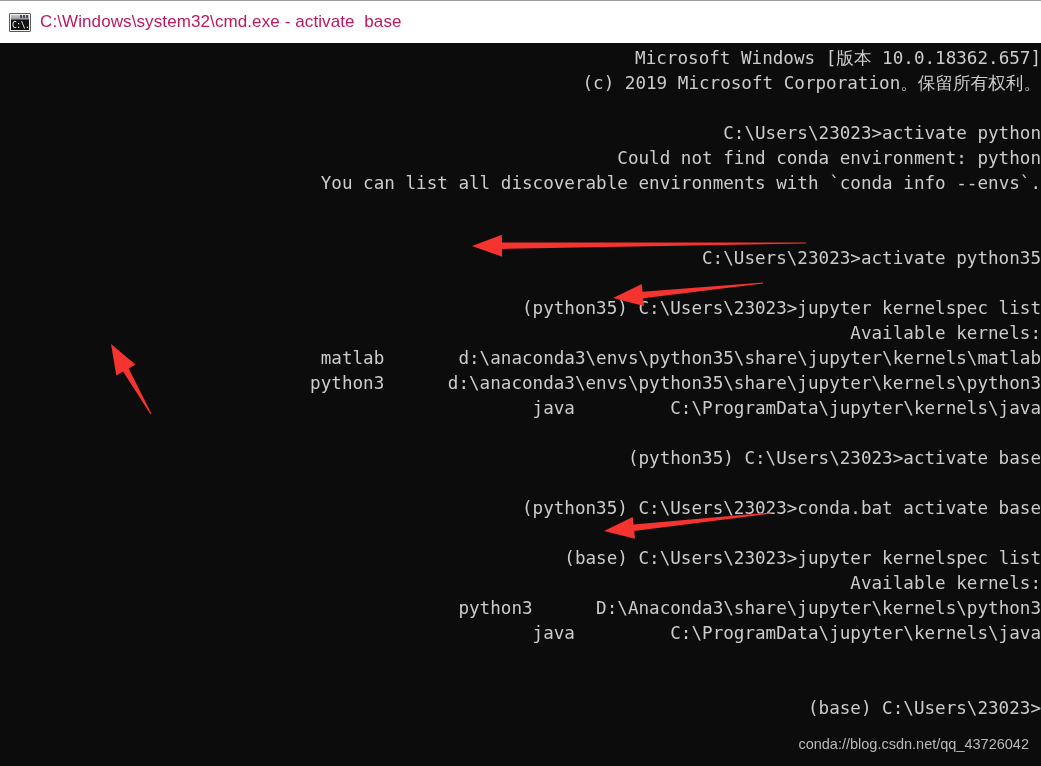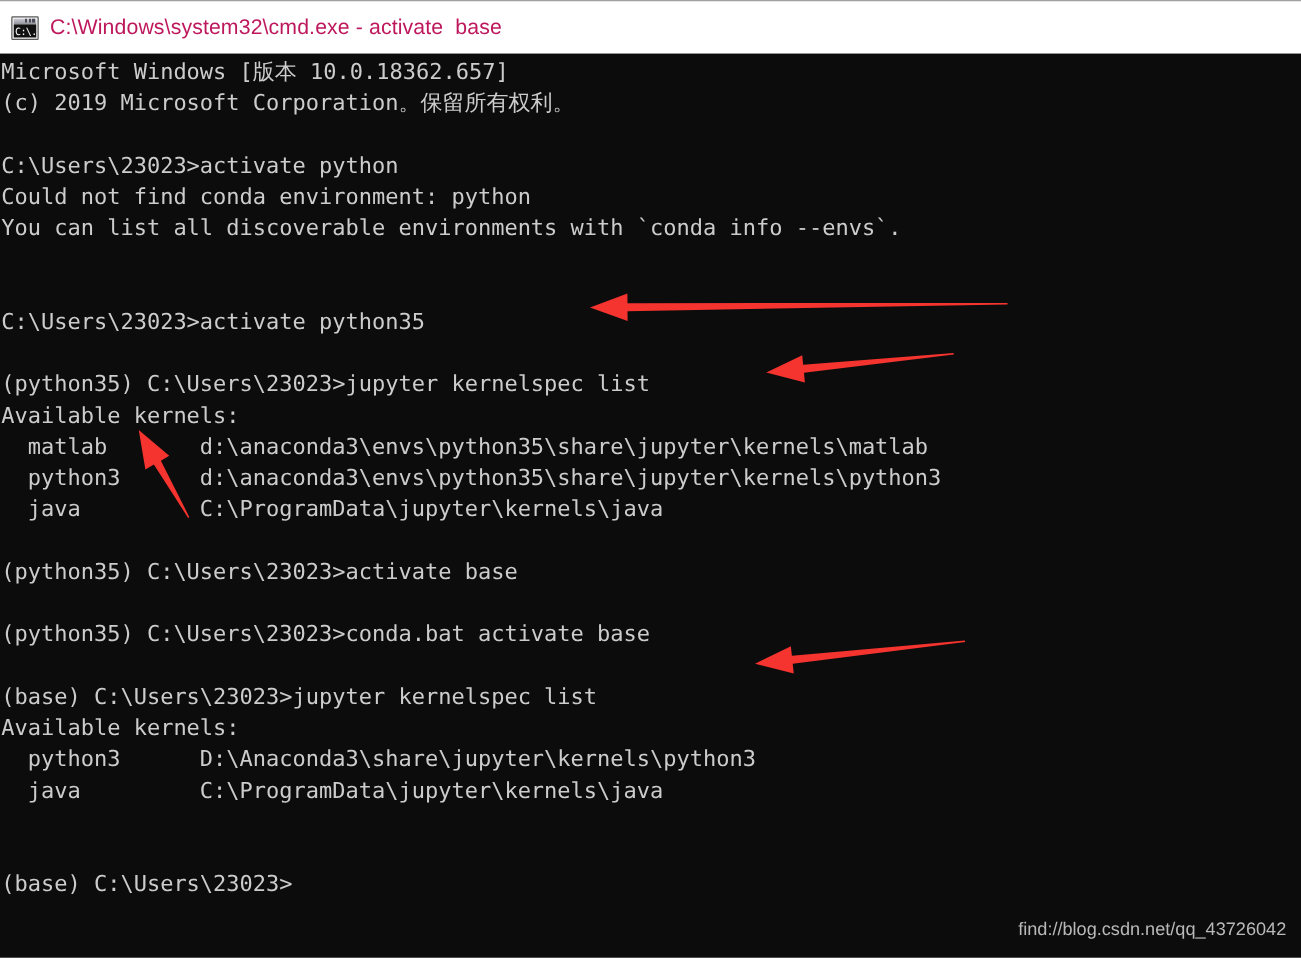--- a/index.html
+++ b/index.html
@@ -108,20 +108,21 @@
     white-space: pre;
     letter-spacing: 0px;
   }
   .line {
     height: 25px;
     white-space: pre;
     font-family: "DejaVu Sans Mono", monospace;
     font-size: 17.6px;
     line-height: 25px;
     color: #cccccc;
+    text-align: right;
   }
   
   .arrows {
     position: absolute;
     left: 0;
     top: 0;
     width: 1041px;
     height: 766px;
     pointer-events: none;
   }
@@ -153,15 +154,15 @@
     <pre><div class="line">Microsoft Windows [版本 10.0.18362.657]</div><div class="line">(c) 2019 Microsoft Corporation。保留所有权利。</div><div class="line">&nbsp;</div><div class="line">C:\Users\23023&gt;activate python</div><div class="line">Could not find conda environment: python</div><div class="line">You can list all discoverable environments with `conda info --envs`.</div><div class="line">&nbsp;</div><div class="line">&nbsp;</div><div class="line">C:\Users\23023&gt;activate python35</div><div class="line">&nbsp;</div><div class="line">(python35) C:\Users\23023&gt;jupyter kernelspec list</div><div class="line">Available kernels:</div><div class="line">  matlab       d:\anaconda3\envs\python35\share\jupyter\kernels\matlab</div><div class="line">  python3      d:\anaconda3\envs\python35\share\jupyter\kernels\python3</div><div class="line">  java         C:\ProgramData\jupyter\kernels\java</div><div class="line">&nbsp;</div><div class="line">(python35) C:\Users\23023&gt;activate base</div><div class="line">&nbsp;</div><div class="line">(python35) C:\Users\23023&gt;conda.bat activate base</div><div class="line">&nbsp;</div><div class="line">(base) C:\Users\23023&gt;jupyter kernelspec list</div><div class="line">Available kernels:</div><div class="line">  python3      D:\Anaconda3\share\jupyter\kernels\python3</div><div class="line">  java         C:\ProgramData\jupyter\kernels\java</div><div class="line">&nbsp;</div><div class="line">&nbsp;</div><div class="line">(base) C:\Users\23023&gt;</div></pre>
   </div>
 
   <svg class="arrows" width="1041" height="766" viewBox="0 0 1041 766" xmlns="http://www.w3.org/2000/svg">
       <polygon points="806.0,242.4 502.0,242.5 501.9,234.7 472.0,246.0 502.1,256.7 502.0,248.9 806.0,243.6" fill="#f5332f"></polygon>
       <polygon points="762.9,282.4 642.5,291.8 641.8,284.1 613.0,298.0 643.9,306.0 643.2,298.2 763.1,283.6" fill="#f5332f"></polygon>
       <polygon points="151.5,413.7 128.7,368.5 135.4,364.6 111.0,344.0 116.3,375.5 123.1,371.6 150.5,414.3" fill="#f5332f"></polygon>
       <polygon points="771.9,512.4 633.5,524.6 632.7,516.9 604.0,531.0 635.0,538.7 634.2,531.0 772.1,513.6" fill="#f5332f"></polygon>
     </svg>
 
-  <div class="watermark">find://blog.csdn.net/qq_43726042</div>
+  <div class="watermark">conda://blog.csdn.net/qq_43726042</div>
 
 </div>
 
 </body></html>

